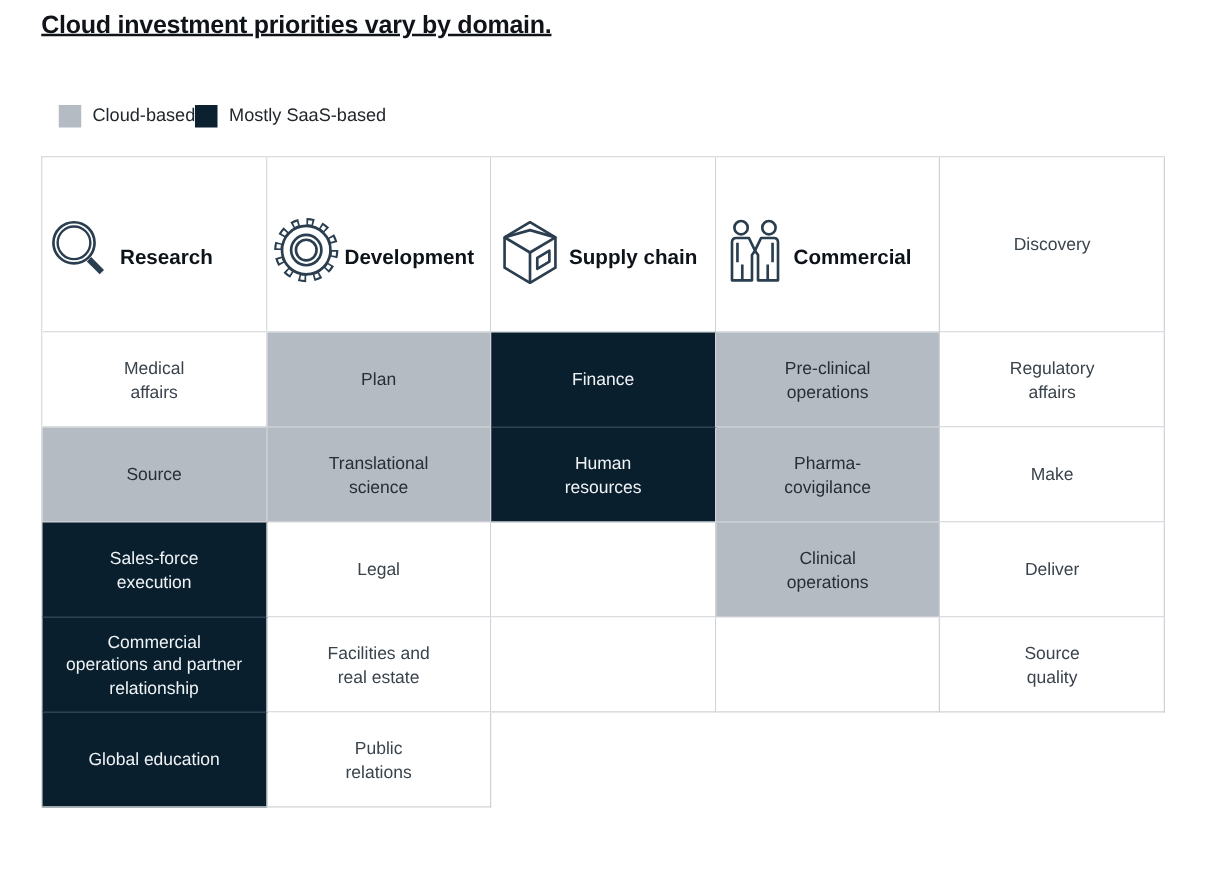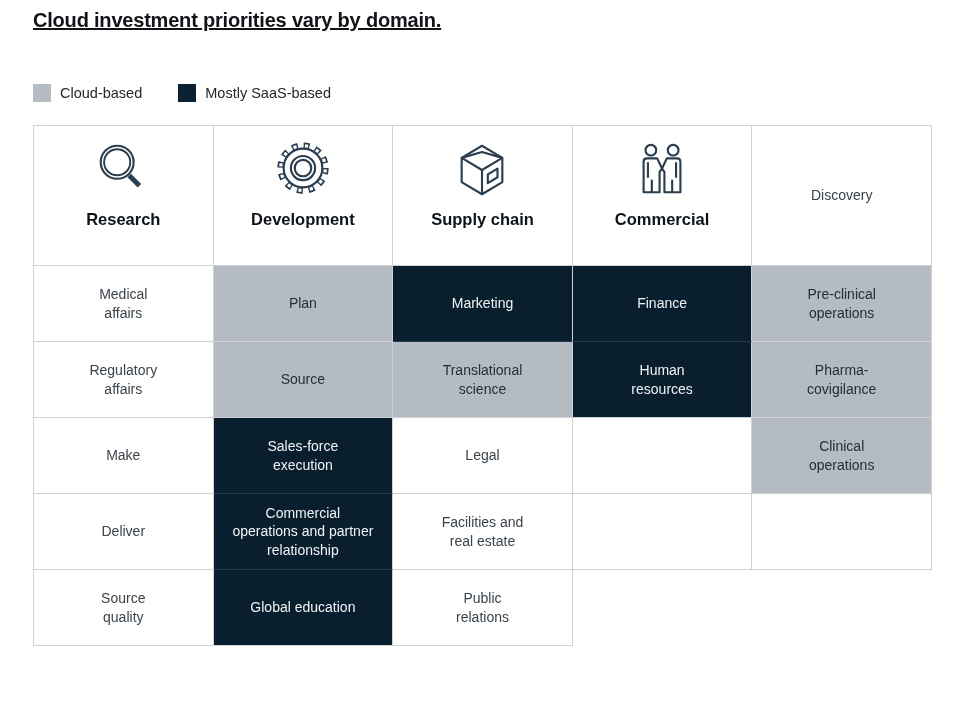--- a/index.html
+++ b/index.html
@@ -4,36 +4,36 @@
 <style>
   html, body { margin:0; padding:0; }
   body {
     width:965px; height:717px; background:#ffffff; position:relative;
     font-family:"Liberation Sans", sans-serif; overflow:hidden;
   }
   .title {
     position:absolute; left:33px; top:9px; font-size:20px; font-weight:bold;
     color:#101418; letter-spacing:-0.2px;text-decoration:underline;
   }
-  .legend { position:absolute; left:33px; top:84px; display:flex; gap:36px; }
+  .legend { position:absolute; left:47px; top:84px; display:flex; }
   .legend-item { display:flex; align-items:center; gap:9px; font-size:14.5px; color:#21272c; }
   .swatch { width:18px; height:18px; flex:0 0 18px; }
   .swatch-cloud { background:#b4bbc2; }
   .swatch-saas  { background:#0c2130; }
 
   .grid {
     position:absolute; left:33px; top:125px; width:899px;
     display:grid; grid-template-columns:repeat(5,1fr);
     grid-template-rows:140px repeat(5,76px);
     border-top:1px solid #cfd3d7; border-left:1px solid #cfd3d7;
     box-sizing:border-box;
   }
   .hcell {
     background:#fff; border-right:1px solid #cfd3d7; border-bottom:1px solid #cfd3d7;
-    display:flex; flex-direction:column; align-items:center; justify-content:flex-start;
+    display:flex; flex-direction:row; align-items:center; justify-content:flex-start;
     padding-top:13px; box-sizing:border-box;
   }
   .hcell svg { display:block; }
   .hlabel { font-size:16.5px; font-weight:bold; color:#0d1319; margin-top:9px; }
   .cell {
     background:#fff; border-right:1px solid #cfd3d7; border-bottom:1px solid #cfd3d7;
     display:flex; align-items:center; justify-content:center; text-align:center;
     font-size:14px; line-height:1.32; color:#3a434c; white-space:pre-line;
     box-sizing:border-box; padding:4px 6px;
   }
@@ -110,21 +110,20 @@
       </svg>
     </span>
     <span class="hlabel">Commercial</span>
   </div>
 
 
   <div class="cell">Discovery</div>
   <div class="cell">Medical
 affairs</div>
   <div class="cell cloud">Plan</div>
-  <div class="cell saas saas-b">Marketing</div>
   <div class="cell saas saas-b">Finance</div>
 
   <div class="cell cloud">Pre-clinical
 operations</div>
   <div class="cell">Regulatory
 affairs</div>
   <div class="cell cloud">Source</div>
   <div class="cell cloud">Translational
 science</div>
 

